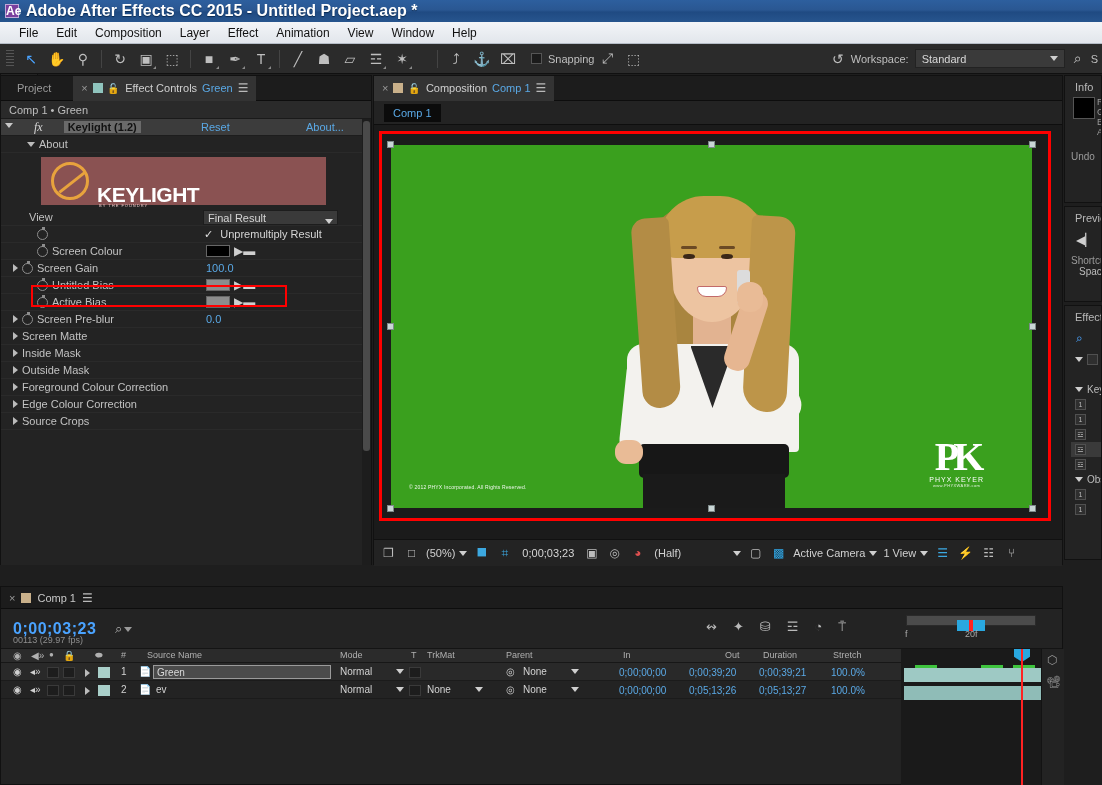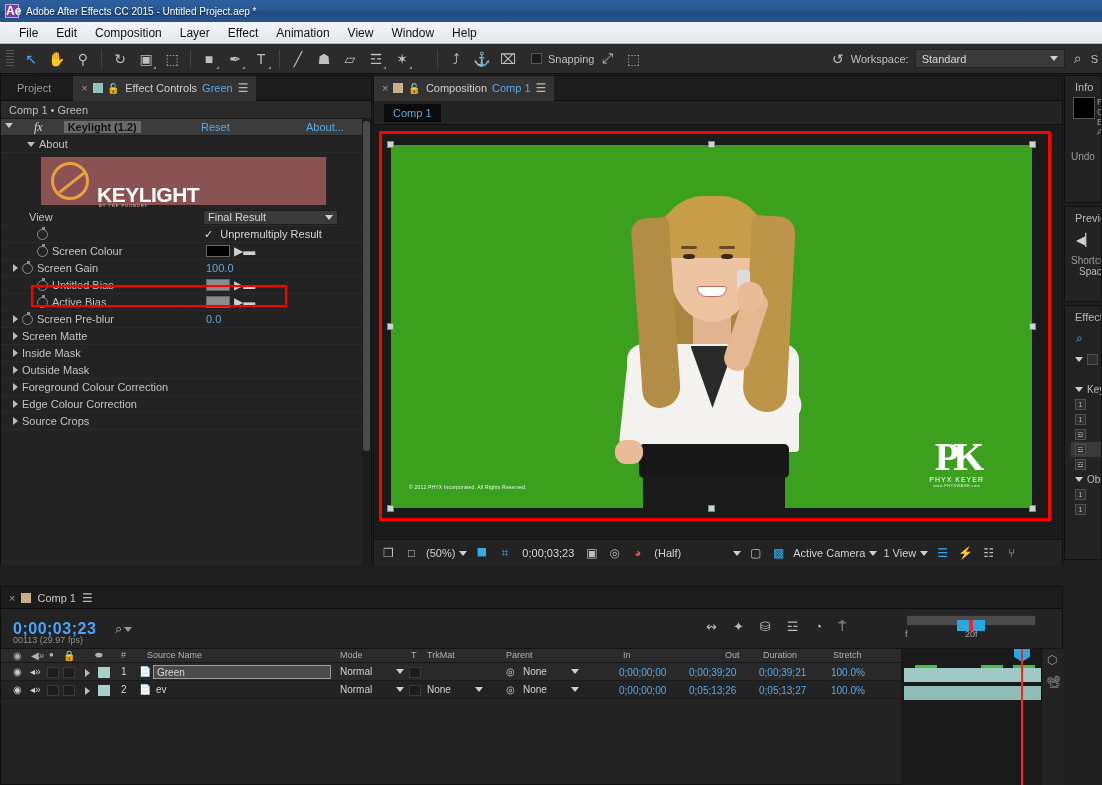--- a/index.html
+++ b/index.html
@@ -17,21 +17,21 @@
   .titlebar{
     position:absolute; left:0; top:0; width:1102px; height:22px;
     background:linear-gradient(to bottom,#2d5f9e 0%, #2a5792 45%, #1f4a82 55%, #27558e 100%);
     display:flex; align-items:center; padding-left:5px;
   }
   .title-logo{
     width:14px;height:14px;background:#7a3f9e;border:1px solid #c0a8d8;
     color:#fff;font-size:12px;line-height:12px;text-align:center;font-weight:bold;
     margin-right:7px;
   }
-  .title-text{ color:#ffffff; font-size:10px; text-shadow:0 1px 1px #0b2a50;}
+  .title-text{ color:#ffffff; font-size:16px; text-shadow:0 1px 1px #0b2a50;font-weight:bold;}
 
   
   .menubar{
     position:absolute; left:0; top:22px; width:1102px; height:22px;
     background:linear-gradient(to bottom,#f3f5f8,#e2e6ec);
     border-bottom:1px solid #b5bcc6;
     display:flex; align-items:center; padding-left:10px;
   }
   .menubar .mi{ color:#111; font-size:12px; padding:2px 9px; cursor:default;}
 
@@ -108,21 +108,21 @@
   .keylight-banner{
     margin:4px 0 4px 40px;width:285px;height:48px;background:#8a5252;
     display:flex;align-items:center;gap:8px;padding-left:10px;
   }
   .kl-logo{width:38px;height:38px;border:3px solid #e8a33d;border-radius:50%;position:relative;}
   .kl-logo:before{content:"";position:absolute;left:2px;top:16px;width:32px;height:3px;background:#e8a33d;transform:rotate(-38deg);}
   .kl-word{color:#fff;font-size:21px;font-weight:bold;letter-spacing:-0.5px;}
   .kl-sub{color:#e9c9c9;font-size:4px;letter-spacing:1px;position:absolute;}
   .dd-inline{
     position:absolute;left:202px;width:135px;height:15px;background:#3a3a3a;border:1px solid #1d1d1d;
-    display:flex;align-items:center;justify-content:space-between;padding:0 4px;color:#d5d5d5;font-size:11px;
+    display:flex;align-items:flex-end;justify-content:space-between;padding:0 4px;color:#d5d5d5;font-size:11px;
   }
   .chk{ position:absolute;left:203px;color:#d5d5d5;font-size:11px;}
   .chk .tickm{ color:#e0e0e0; margin-right:4px;}
   .colswatch{ position:absolute;left:205px;width:24px;height:12px;border:1px solid #666; }
   .eyedrop{ position:absolute;left:233px;width:20px;height:12px;display:flex;align-items:center;color:#cfcfcf;font-size:12px;}
   .hl-box{
     position:absolute;border:2px solid #ff0000;pointer-events:none;
   }
   .ec-scroll{
     position:absolute;right:0;top:0;width:9px;height:100%;background:#1d1d1d;

